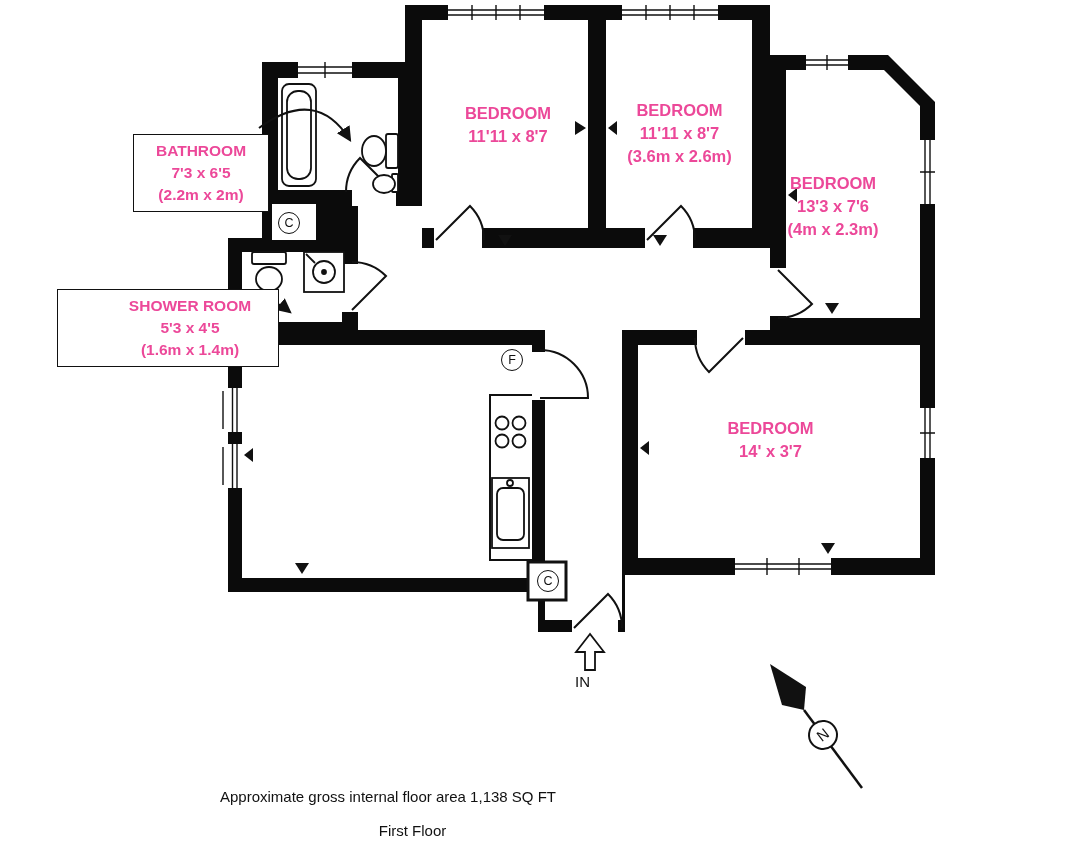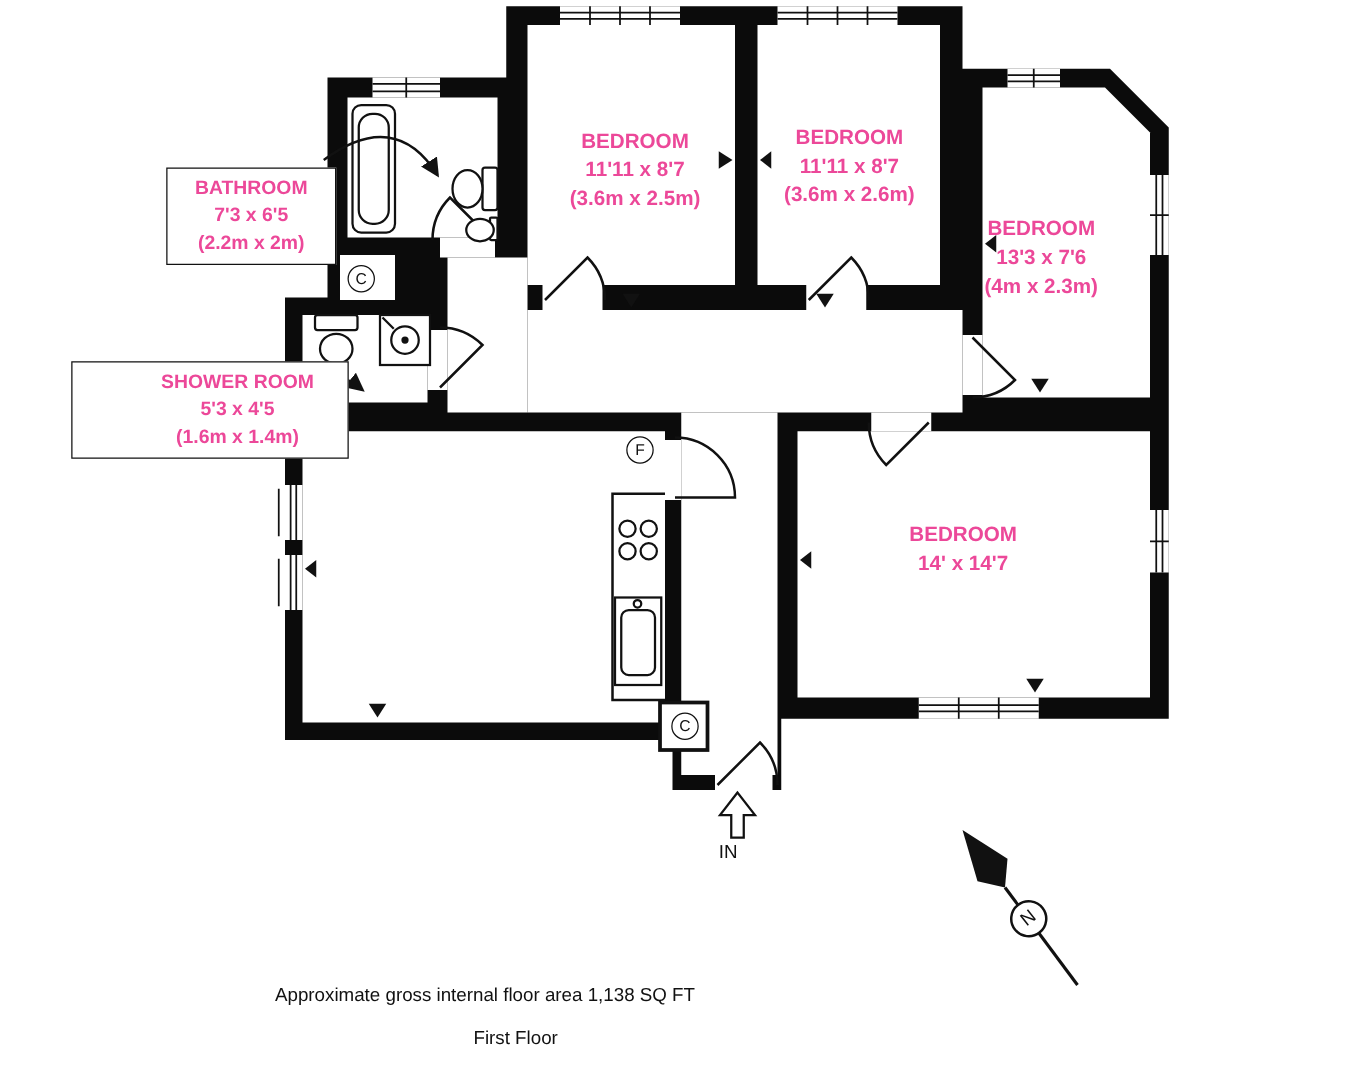--- a/index.html
+++ b/index.html
@@ -179,35 +179,34 @@
   </div>
   <div class="lbl boxed" style="left:57px;top:289px;width:168px;padding-left:48px;">
     <div>SHOWER ROOM</div>
     <div>5'3 x 4'5</div>
     <div>(1.6m x 1.4m)</div>
   </div>
 
   <div class="lbl" style="left:418px;top:102px;width:180px;">
     <div>BEDROOM</div>
     <div>11'11 x 8'7</div>
-    <div>(3.6m x 2.5m)</div>
   </div>
   <div class="lbl" style="left:592px;top:99px;width:175px;">
     <div>BEDROOM</div>
     <div>11'11 x 8'7</div>
     <div>(3.6m x 2.6m)</div>
   </div>
   <div class="lbl" style="left:757px;top:172px;width:152px;">
     <div>BEDROOM</div>
     <div>13'3 x 7'6</div>
     <div>(4m x 2.3m)</div>
   </div>
   <div class="lbl" style="left:668px;top:417px;width:205px;">
     <div>BEDROOM</div>
-    <div>14' x 14'7</div>
+    <div>14' x 3'7</div>
   </div>
 
   <div class="clt" style="left:278px;top:212px;">C</div>
   <div class="clt" style="left:501px;top:349px;">F</div>
   <div class="clt" style="left:537px;top:570px;">C</div>
   <div class="ncl" style="left:808px;top:720px;">N</div>
 
   <div class="in-label" style="left:575px;top:673px;width:30px;">IN</div>
 
   <div class="footer-text" style="left:220px;top:788px;">Approximate gross internal floor area 1,138 SQ FT</div>

